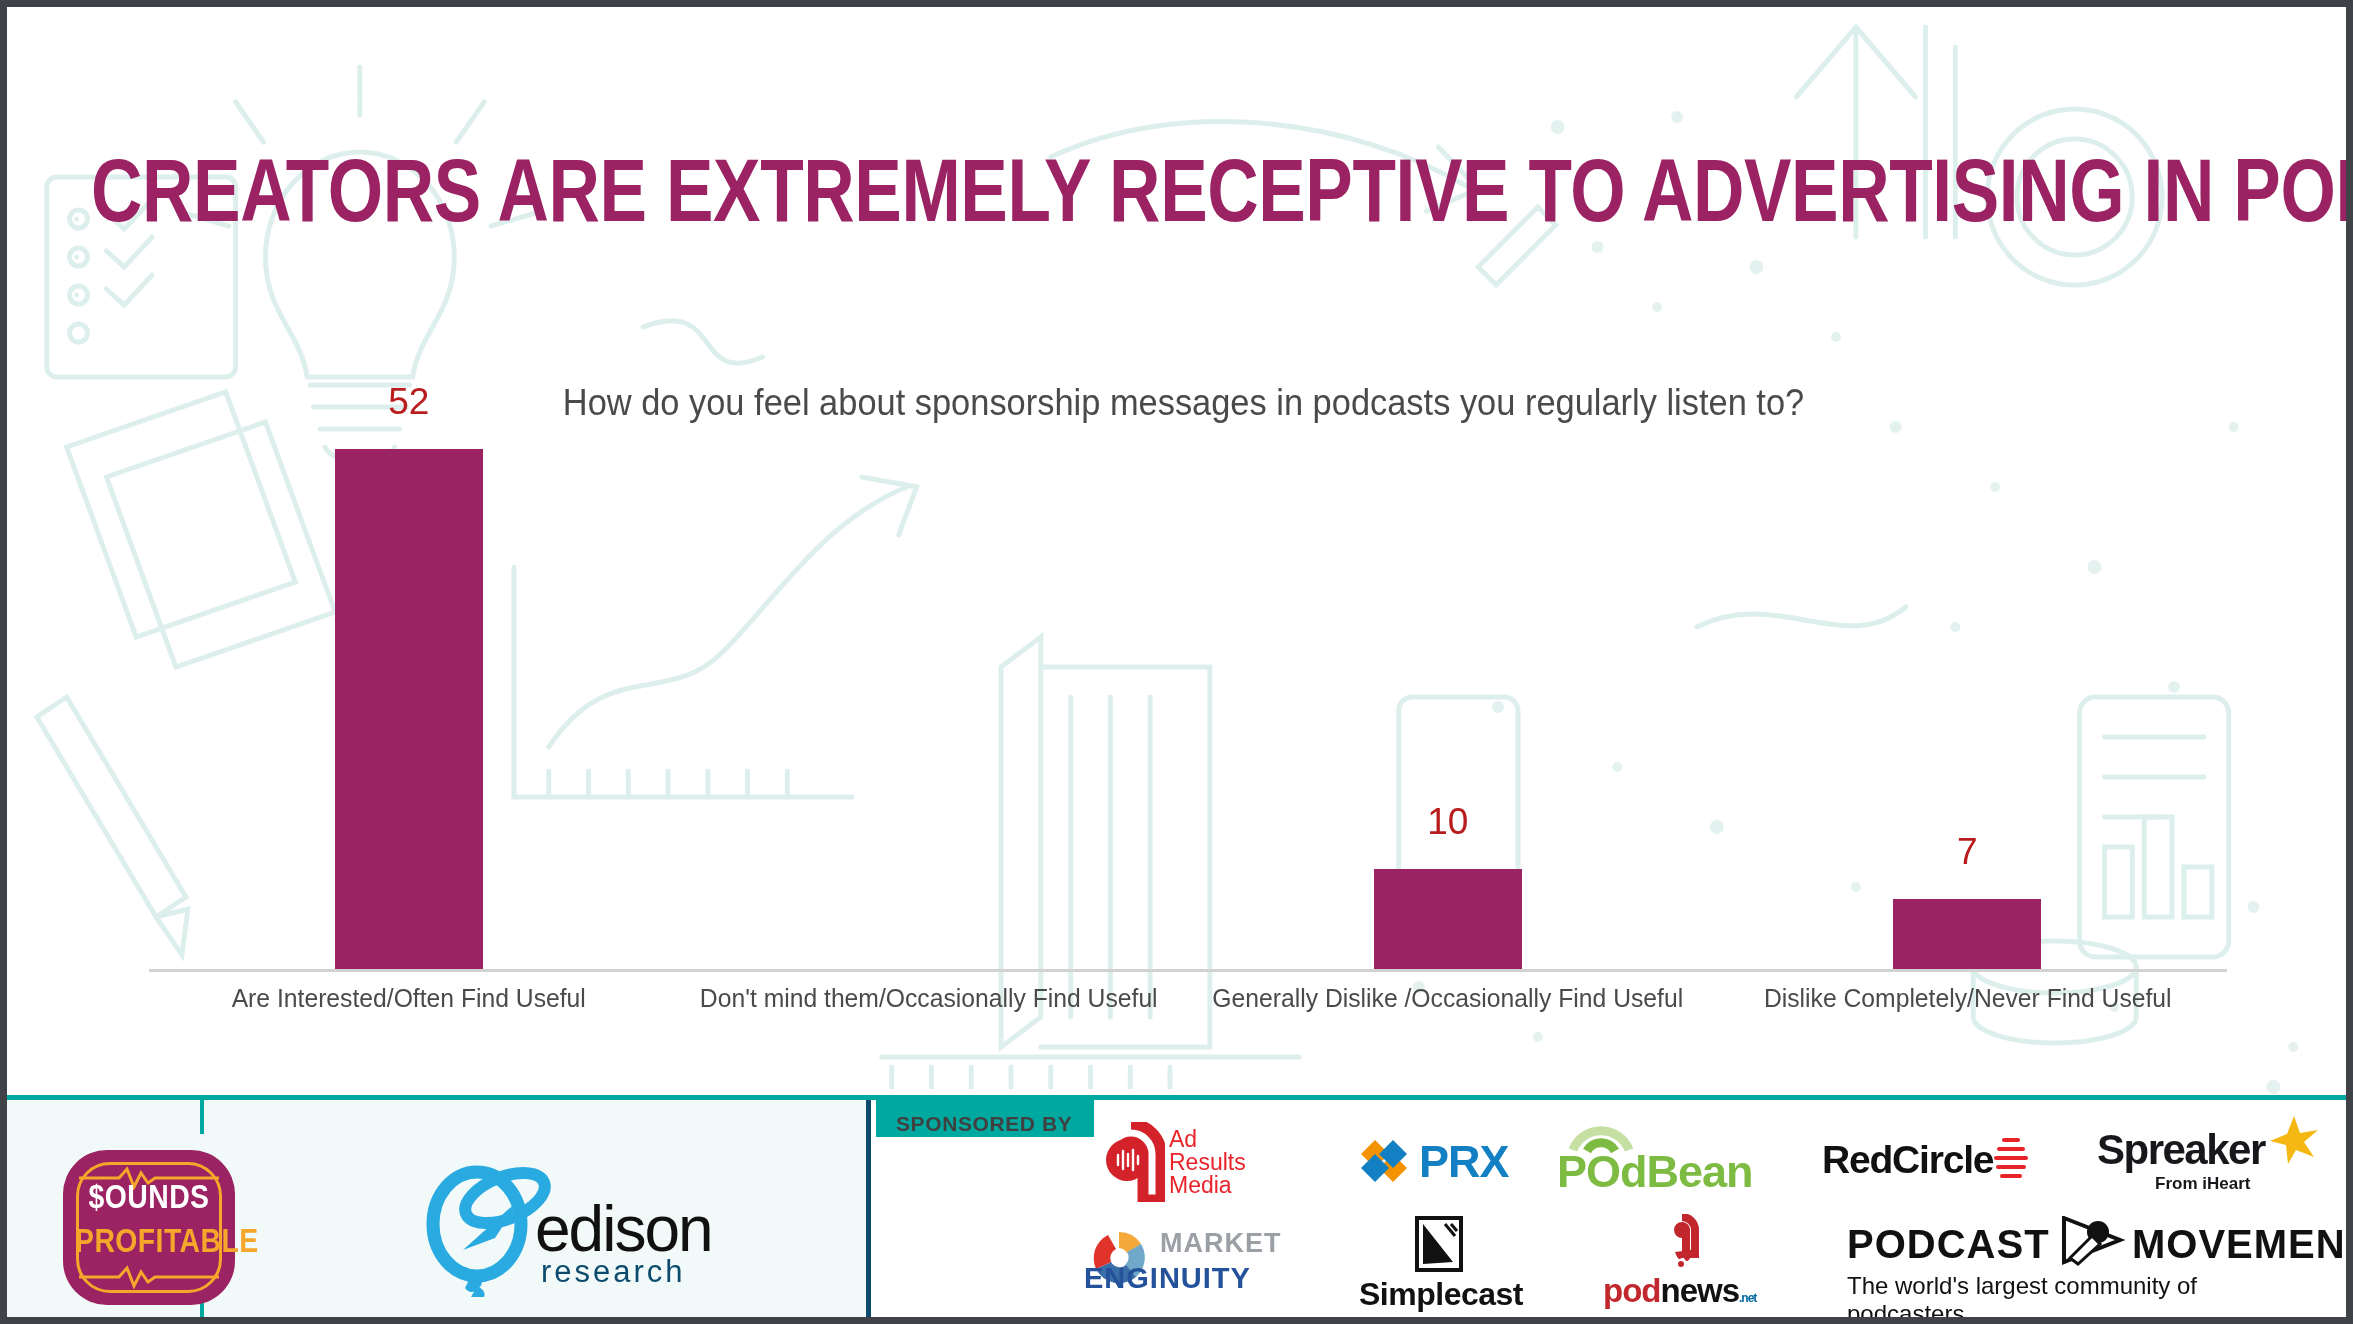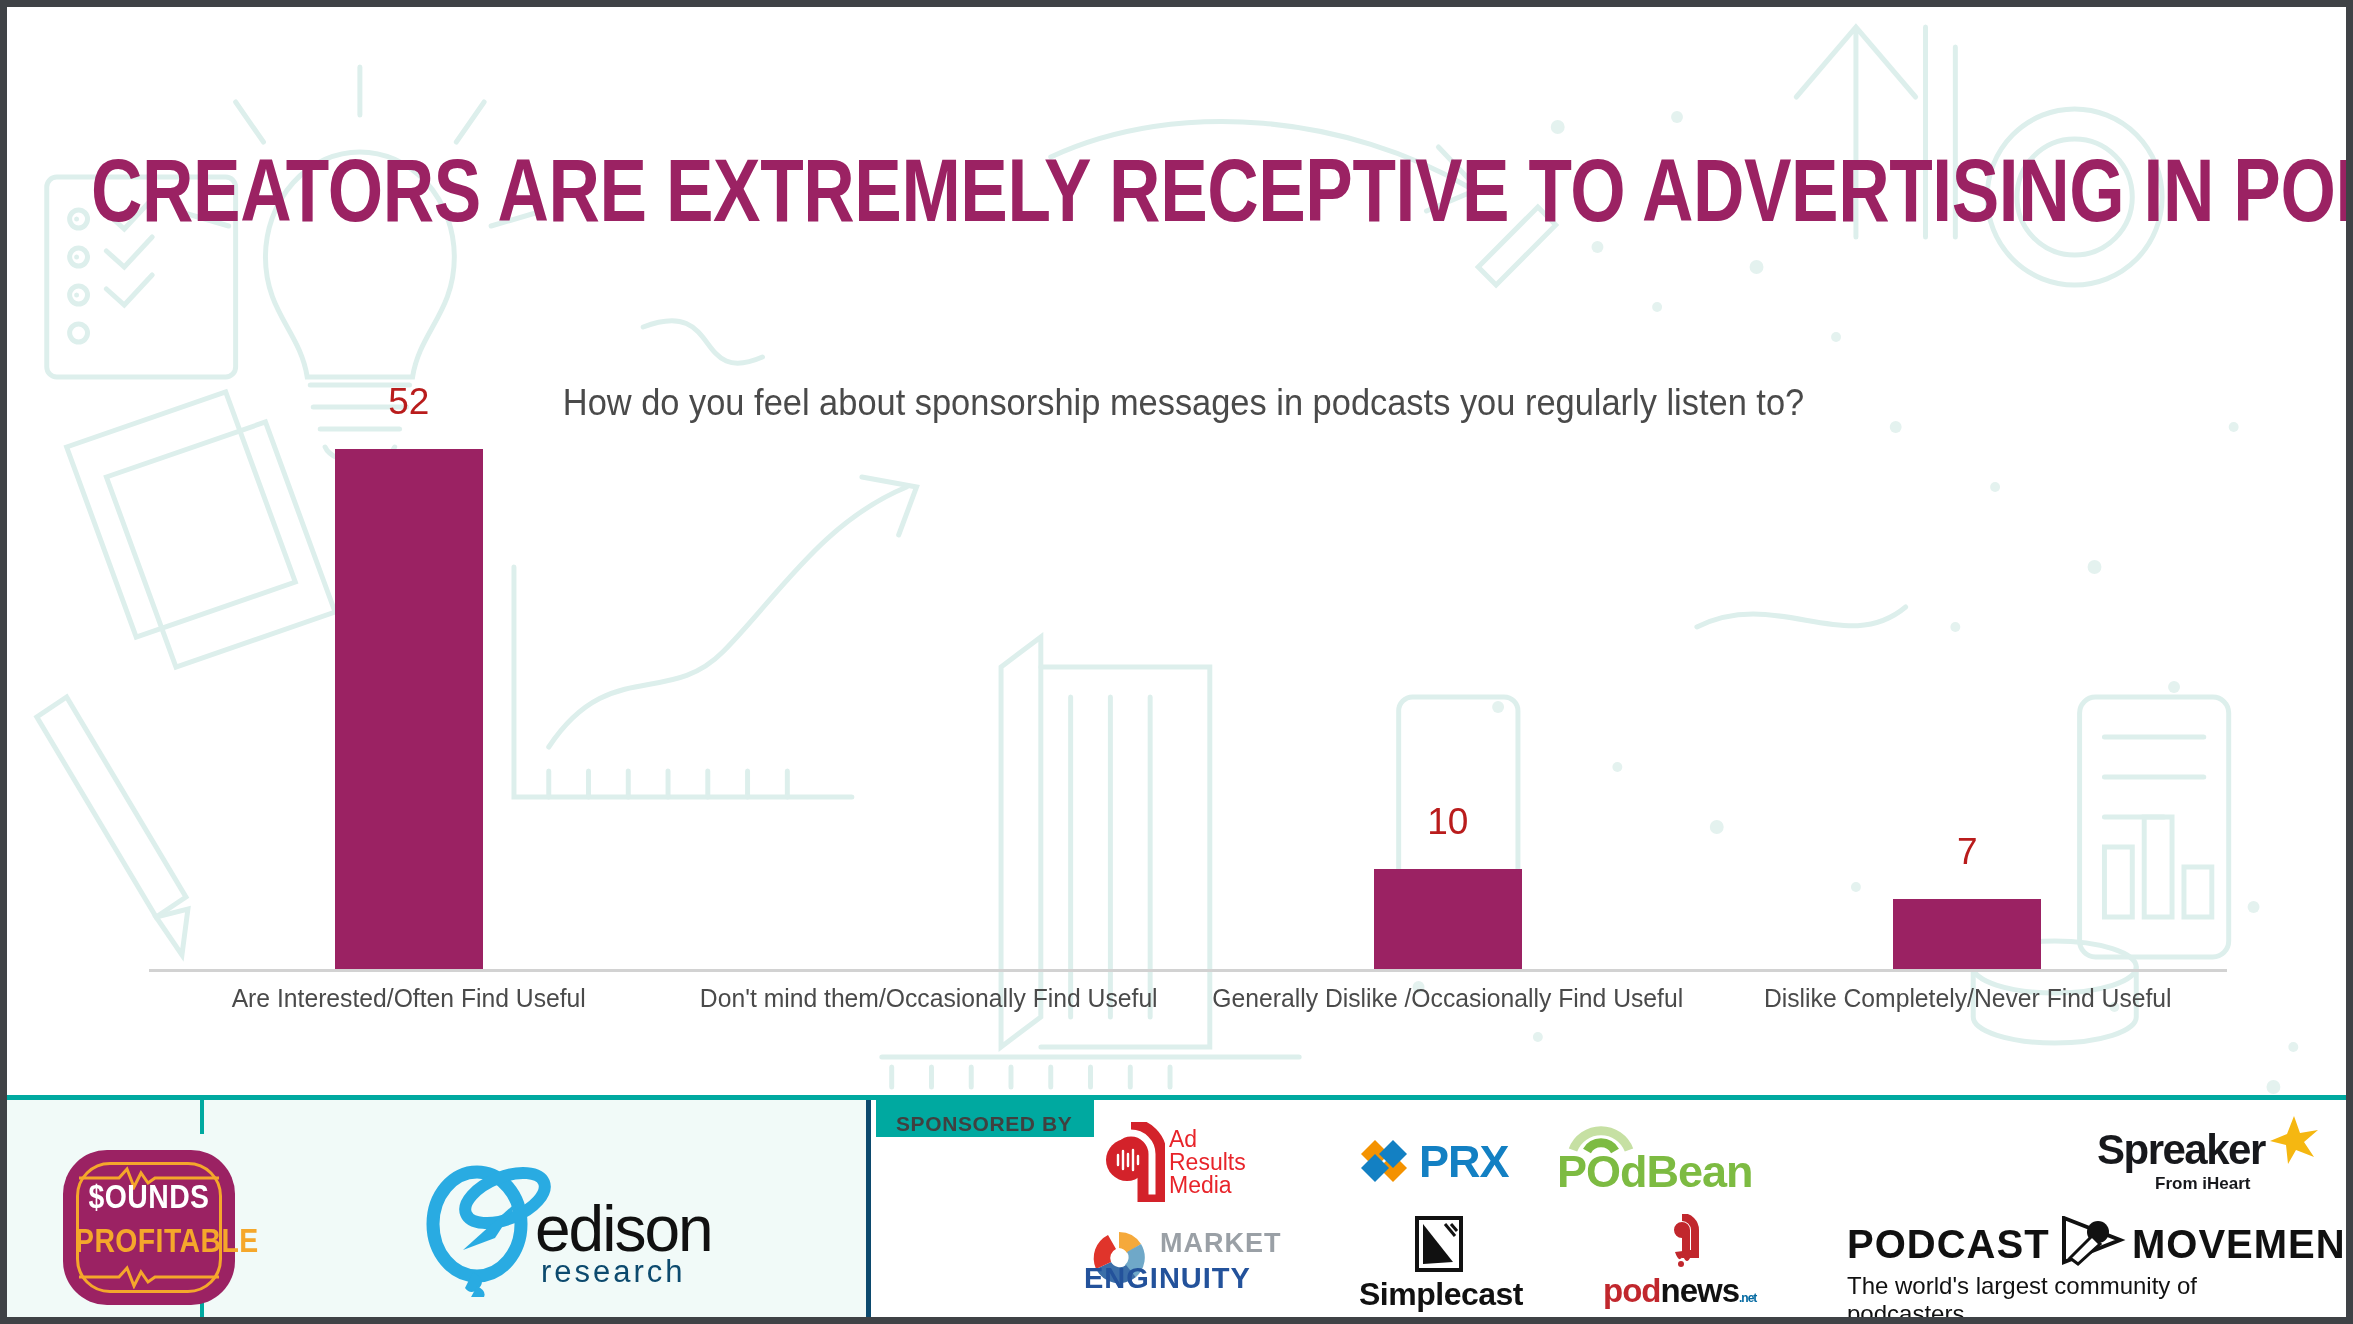--- a/index.html
+++ b/index.html
@@ -430,20 +430,32 @@
     </div>
 
     <div class="sp" id="podbean">
       <svg width="72" height="32" style="position:absolute;left:10px;top:0;">
         <path d="M6 28 a30 30 0 0 1 56 0" fill="none" stroke="#C6E0A3" stroke-width="9"></path>
         <path d="M20 29 a16 16 0 0 1 28 0" fill="none" stroke="#7DBB42" stroke-width="9"></path>
       </svg>
       <div id="podbean-txt">POdBean</div>
     </div>
 
+    <div class="sp" id="redcircle">
+      <div id="redcircle-txt">RedCircle</div>
+      <svg width="34" height="52" style="position:absolute;left:172px;top:-4px;">
+        <g stroke="#E8242A" stroke-width="4" stroke-linecap="round">
+          <path d="M10 6 l14 0"></path>
+            <path d="M5 15 l24 0"></path>
+            <path d="M2 24 l30 0"></path>
+          <path d="M4 33 l26 0"></path>
+            <path d="M8 42 l18 0"></path>
+        </g>
+      </svg>
+    </div>
 
     <div class="sp" id="spreaker">
       <div id="spreaker-txt">Spreaker</div>
       <svg width="50" height="50" style="position:absolute;left:172px;top:-12px;">
         <path d="M25 2 L31 19 L49 16 L35 28 L45 43 L27 36 L19 50 L17 31 L1 27 L18 20 Z" fill="#F5B711"></path>
       </svg>
       <div id="spreaker-sub">
         <span>From iHeart</span>
       </div>
     </div>

